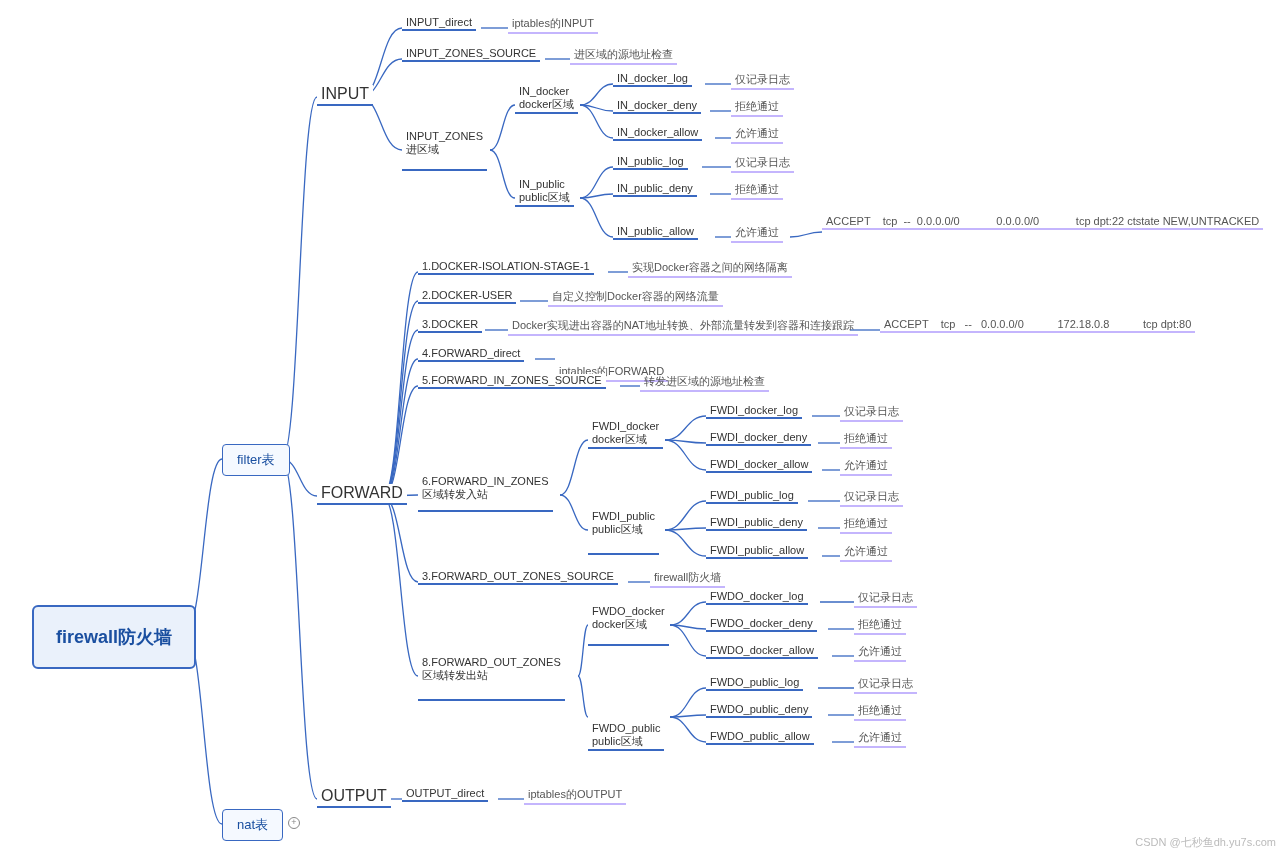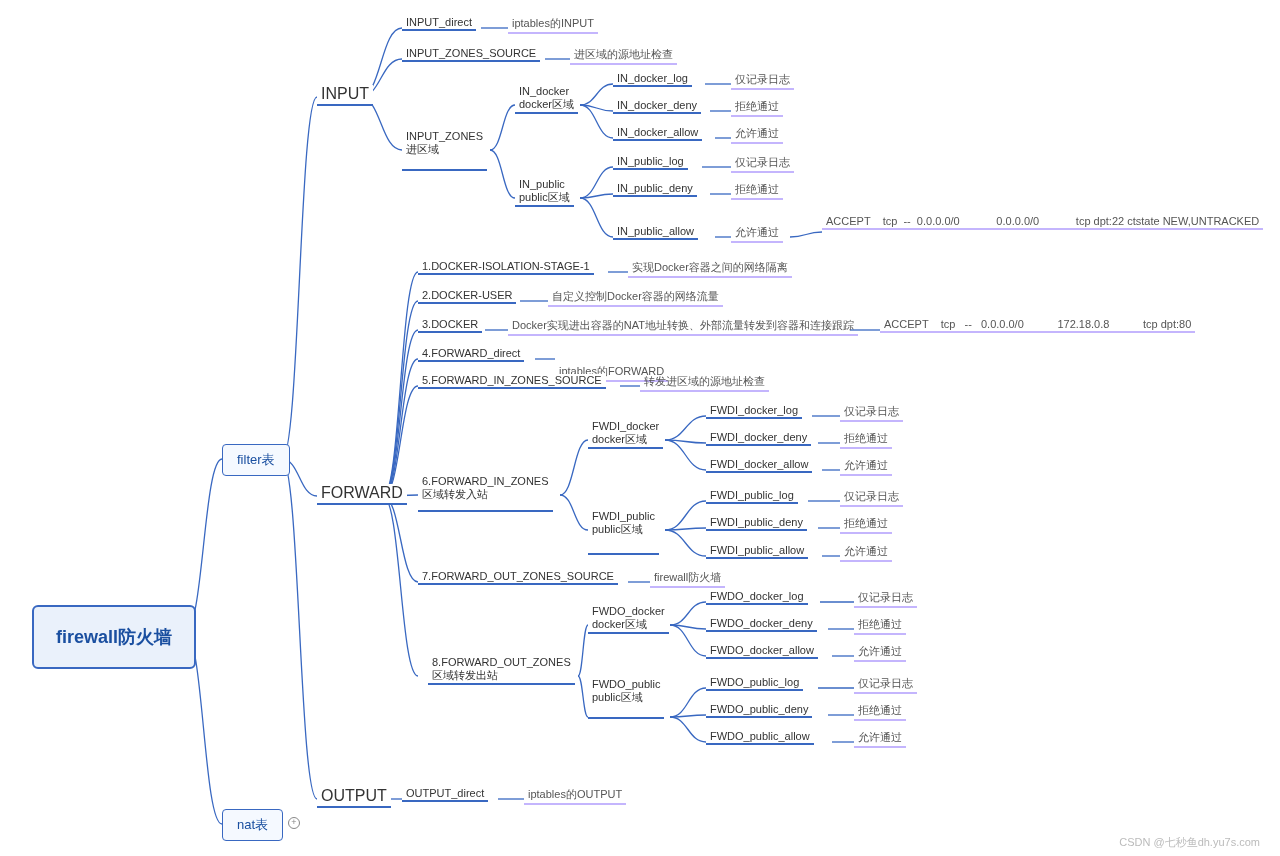--- a/index.html
+++ b/index.html
@@ -2,21 +2,21 @@
 <html><head>
 <meta charset="utf-8">
 <style>
 html,body{margin:0;padding:0;font-family:"Microsoft YaHei",Arial,sans-serif;font-size:11px;background:#fff;color:#333;width:1280px;height:856px;overflow:hidden}
 .node{position:absolute;border-bottom:2px solid #3968c1;padding:0 4px 1px 4px;white-space:nowrap;background:#fff}
 .desc{position:absolute;border-bottom:2px solid #c4b5fd;padding:0 4px 1px 4px;white-space:nowrap;color:#555}
 .root{border:2px solid #3968c1;border-radius:6px;padding:18px 22px;font-size:18px;font-weight:bold;color:#1a4fa0;background:#eaf1fb}
 .tbl{border:1.5px solid #3968c1;border-radius:4px;padding:6px 14px;font-size:13px;color:#1a4fa0;background:#f5f9ff}
 .sec{font-size:16px;color:#333}
 svg{position:absolute;left:0;top:0;pointer-events:none}
-.watermark{position:absolute;right:20px;bottom:6px;color:#bbb;font-size:11px}
+.watermark{position:absolute;right:4px;bottom:6px;color:#bbb;font-size:11px}
 .plus{position:absolute;width:10px;height:10px;border:1px solid #888;border-radius:50%;font-size:9px;line-height:9px;text-align:center;color:#888;background:#fff}
 </style>
 </head>
 <body>
 
 <svg width="1280" height="856" id="svg">
     <path d="M 185 632 C 203.5 632 203.5 459 222 459" stroke="#3968c1" fill="none" stroke-width="1.3"></path>
     <path d="M 185 632 C 203.5 632 203.5 824 222 824" stroke="#3968c1" fill="none" stroke-width="1.3"></path>
     <path d="M 282 459 C 299.5 459 299.5 97 317 97" stroke="#3968c1" fill="none" stroke-width="1.3"></path>
     <path d="M 282 459 C 299.5 459 299.5 496 317 496" stroke="#3968c1" fill="none" stroke-width="1.3"></path>
@@ -166,40 +166,40 @@
   <div>FWDI_public</div>
   <div>public区域</div>
 </div>
 <div class="node" style="left:706px;top:489px">FWDI_public_log</div>
 <div class="desc" style="left:840px;top:489px">仅记录日志</div>
 <div class="node" style="left:706px;top:516px">FWDI_public_deny</div>
 <div class="desc" style="left:840px;top:516px">拒绝通过</div>
 <div class="node" style="left:706px;top:544px">FWDI_public_allow</div>
 <div class="desc" style="left:840px;top:544px">允许通过</div>
 
-<div class="node" style="left:418px;top:570px">7.FORWARD_OUT_ZONES_SOURCE</div>
+<div class="node" style="left:418px;top:570px">3.FORWARD_OUT_ZONES_SOURCE</div>
 <div class="desc" style="left:650px;top:570px">firewall防火墙</div>
 
-<div class="node" style="left:428px;top:656px;padding-bottom:0">
+<div class="node" style="left:418px;top:656px;padding-bottom:16px">
   <div>8.FORWARD_OUT_ZONES</div>
   <div>区域转发出站</div>
 </div>
 
-<div class="node" style="left:588px;top:605px;padding-bottom:0">
+<div class="node" style="left:588px;top:605px;padding-bottom:12px">
   <div>FWDO_docker</div>
   <div>docker区域</div>
 </div>
 <div class="node" style="left:706px;top:590px">FWDO_docker_log</div>
 <div class="desc" style="left:854px;top:590px">仅记录日志</div>
 <div class="node" style="left:706px;top:617px">FWDO_docker_deny</div>
 <div class="desc" style="left:854px;top:617px">拒绝通过</div>
 <div class="node" style="left:706px;top:644px">FWDO_docker_allow</div>
 <div class="desc" style="left:854px;top:644px">允许通过</div>
 
-<div class="node" style="left:588px;top:678px;padding-bottom:12px">
+<div class="node" style="left:588px;top:722px;padding-bottom:0">
   <div>FWDO_public</div>
   <div>public区域</div>
 </div>
 <div class="node" style="left:706px;top:676px">FWDO_public_log</div>
 <div class="desc" style="left:854px;top:676px">仅记录日志</div>
 <div class="node" style="left:706px;top:703px">FWDO_public_deny</div>
 <div class="desc" style="left:854px;top:703px">拒绝通过</div>
 <div class="node" style="left:706px;top:730px">FWDO_public_allow</div>
 <div class="desc" style="left:854px;top:730px">允许通过</div>
 

